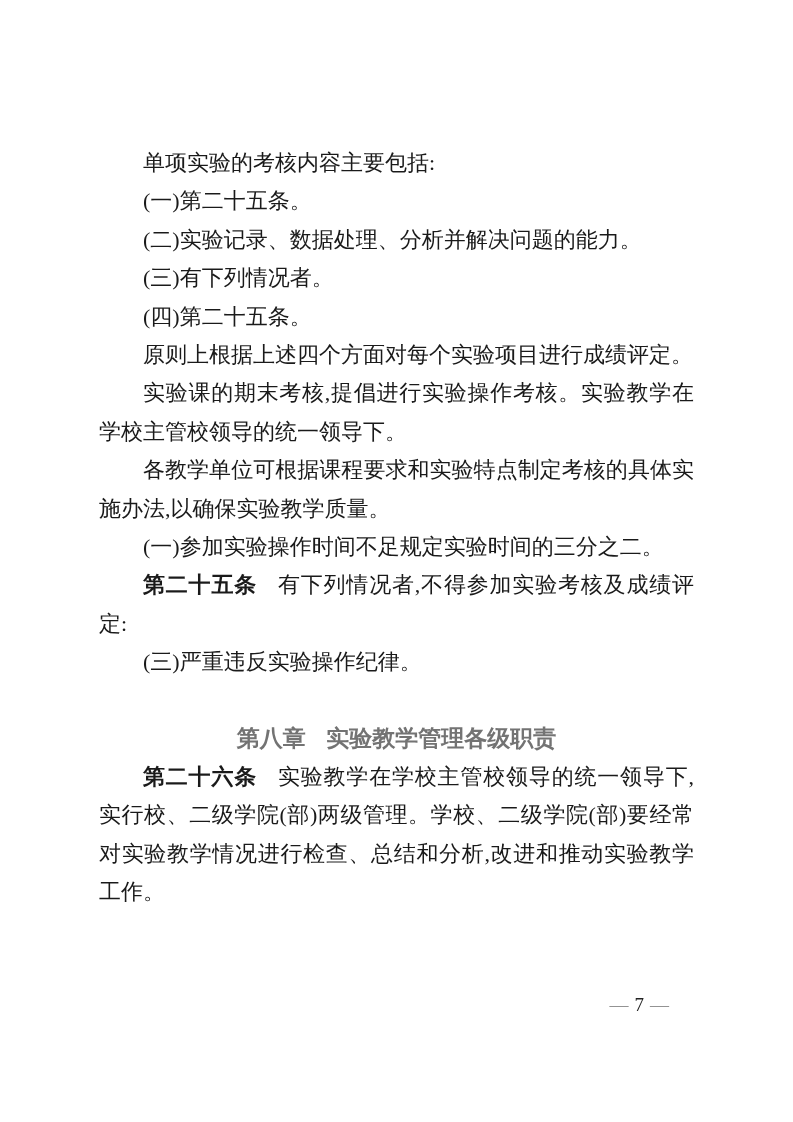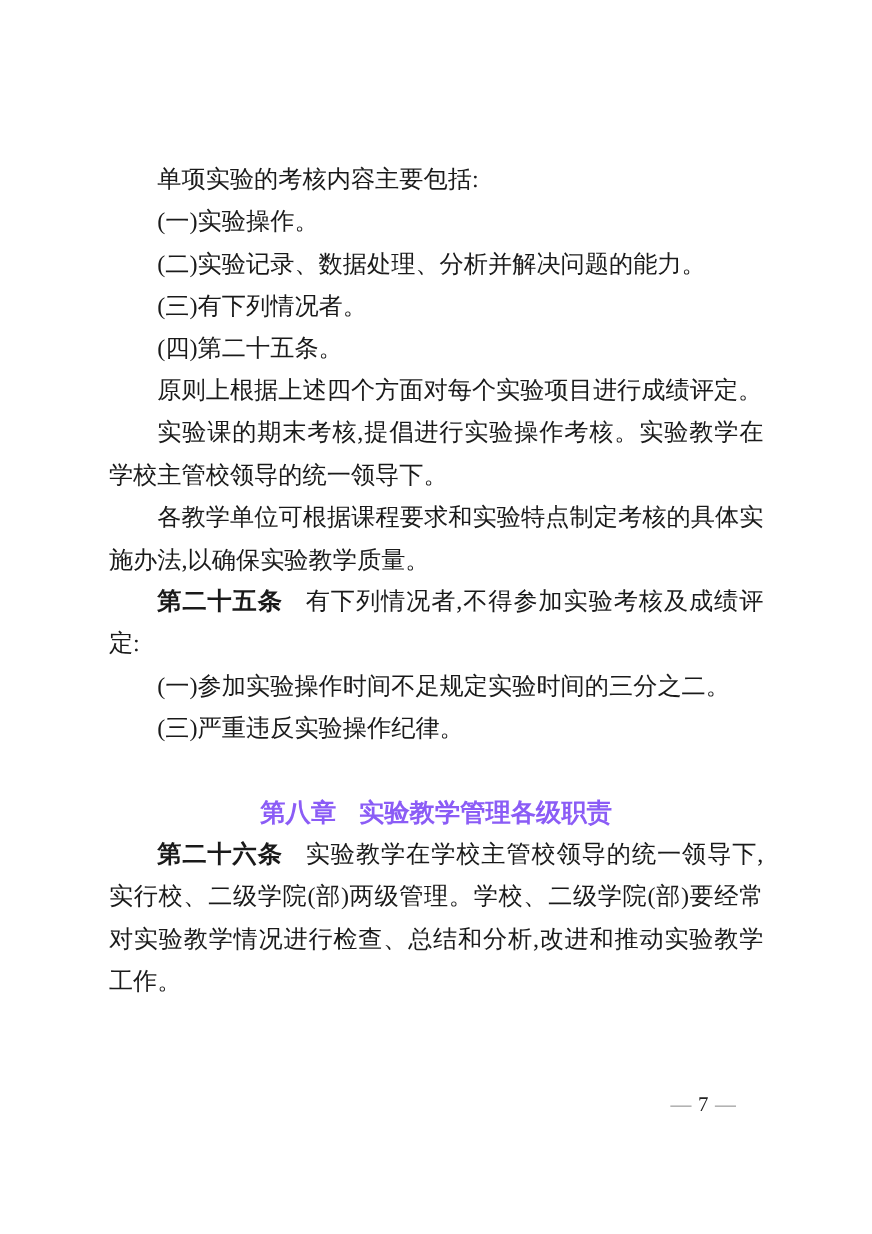--- a/index.html
+++ b/index.html
@@ -35,21 +35,21 @@
     margin-right: 0.95em;
   }
   .chapter-heading {
     margin: 36px 0 0 0;
     text-align: center;
     text-indent: 0;
     font-family: "Liberation Sans", "DejaVu Sans", sans-serif;
     font-weight: 700;
     font-size: 23px;
     line-height: 40px;
-    color: #8b5cf6;
+    color: #737373;
   }
   .chapter-heading .chapter-label {
     margin-right: 0.9em;
   }
   .page-number {
     position: absolute;
     top: 994px;
     right: 118px;
     font-size: 19px;
     line-height: 22px;
@@ -63,39 +63,39 @@
 </style>
 </head>
 <body>
 
 <div class="page">
 
   <main class="text-block">
 
     <p>单项实验的考核内容主要包括:</p>
 
-    <p>(一)实验操作。</p>
+    <p>(一)第二十五条。</p>
 
     <p>(二)实验记录、数据处理、分析并解决问题的能力。</p>
 
     <p>(三)有下列情况者。</p>
 
     <p>(四)第二十五条。</p>
 
     <p>原则上根据上述四个方面对每个实验项目进行成绩评定。</p>
 
     <p>实验课的期末考核,提倡进行实验操作考核。实验教学在学校主管校领导的统一领导下。</p>
 
     <p>各教学单位可根据课程要求和实验特点制定考核的具体实施办法,以确保实验教学质量。</p>
 
+    <p>(一)参加实验操作时间不足规定实验时间的三分之二。</p>
+
     <p>
       <b class="article-label">第二十五条</b><span>有下列情况者,不得参加实验考核及成绩评定:</span>
     </p>
-
-    <p>(一)参加实验操作时间不足规定实验时间的三分之二。</p>
 
 
     <p>(三)严重违反实验操作纪律。</p>
 
     <h2 class="chapter-heading">
       <span class="chapter-label">第八章</span><span>实验教学管理各级职责</span>
     </h2>
 
     <p>
       <b class="article-label">第二十六条</b><span>实验教学在学校主管校领导的统一领导下,实行校、二级学院(部)两级管理。学校、二级学院(部)要经常对实验教学情况进行检查、总结和分析,改进和推动实验教学工作。</span>

